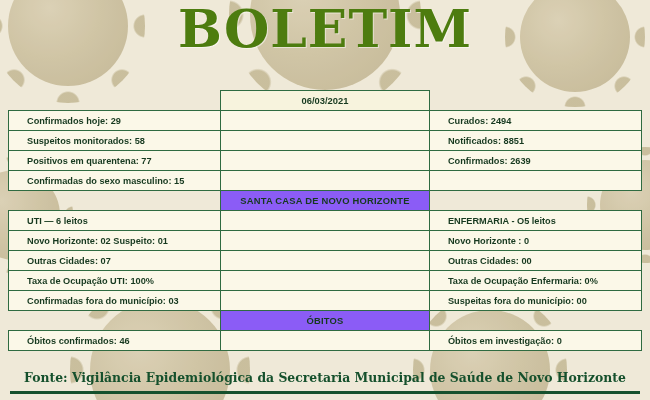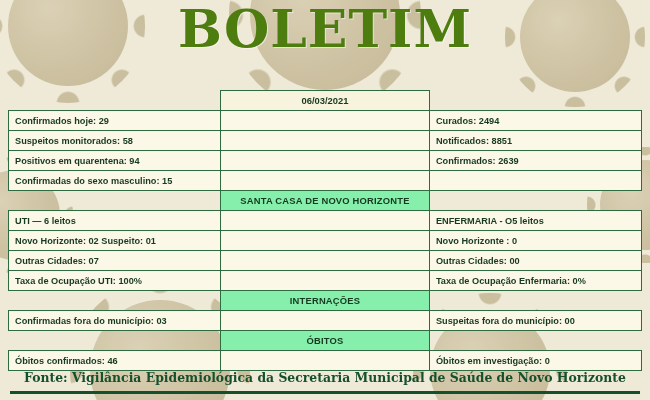--- a/index.html
+++ b/index.html
@@ -76,39 +76,39 @@
     width: 100%;
     border-collapse: collapse;
     table-layout: fixed;
   }
   td {
     border: 1px solid #2f6b41;
     background: #fbf8e8;
     color: #16391f;
     font-size: 9.2px;
     font-weight: bold;
-    padding: 3px 6px;
+    padding: 3px 18px;
     height: 13px;
     vertical-align: middle;
     white-space: nowrap;
     overflow: hidden;
   }
   td.blank {
     background: #fbf8e8;
     border-color: #2f6b41;
   }
   td.nob {
     border: 0;
     background: transparent;
   }
   td.section {
     text-align: center;
     font-size: 9.4px;
     letter-spacing: .2px;
-    background: #86efac;
+    background: #8b5cf6;
   }
   td.date {
     text-align: center;
     font-size: 9.4px;
     background: #f7f3dd;
   }
   .col-a { width: 33.5%; }
   .col-b { width: 33.0%; }
   .col-c { width: 33.5%; }
 
@@ -168,21 +168,21 @@
         <td>Confirmados hoje: 29</td>
         <td class="blank"></td>
         <td>Curados: 2494</td>
       </tr>
       <tr>
         <td>Suspeitos monitorados: 58</td>
         <td class="blank"></td>
         <td>Notificados: 8851</td>
       </tr>
       <tr>
-        <td>Positivos em quarentena: 94</td>
+        <td>Positivos em quarentena: 77</td>
         <td class="blank"></td>
         <td>Confirmados: 2639</td>
       </tr>
       <tr>
         <td>Confirmadas do sexo masculino: 15</td>
         <td class="blank"></td>
         <td class="blank"></td>
       </tr>
 
       <tr>
@@ -204,25 +204,20 @@
         <td>Outras Cidades: 07</td>
         <td class="blank"></td>
         <td>Outras Cidades: 00</td>
       </tr>
       <tr>
         <td>Taxa de Ocupação UTI: 100%</td>
         <td class="blank"></td>
         <td>Taxa de Ocupação Enfermaria: 0%</td>
       </tr>
 
-      <tr>
-        <td class="nob"></td>
-        <td class="section">INTERNAÇÕES</td>
-        <td class="nob"></td>
-      </tr>
       <tr>
         <td>Confirmadas fora do município: 03</td>
         <td class="blank"></td>
         <td>Suspeitas fora do município: 00</td>
       </tr>
 
       <tr>
         <td class="nob"></td>
         <td class="section">ÓBITOS</td>
         <td class="nob"></td>

